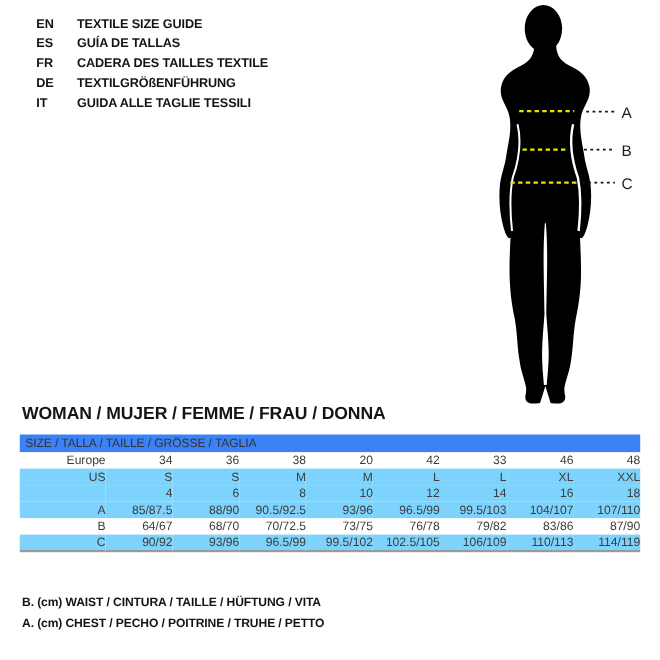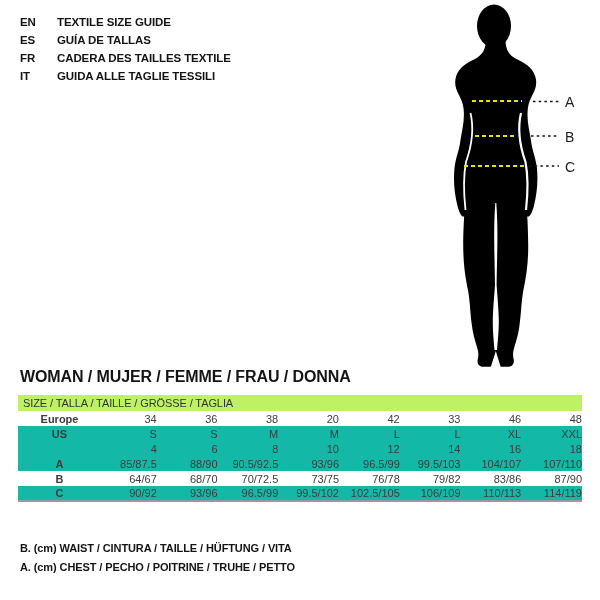--- a/index.html
+++ b/index.html
@@ -9,21 +9,21 @@
     color:#111; overflow:hidden;
   }
 
   
   .langs { position:absolute; left:20px; top:13px; }
   .lang-row { display:flex; height:18px; align-items:center; }
   .lang-code, .lang-label {
     font-weight:bold; font-size:11.5px; letter-spacing:-0.1px; color:#141414;
     white-space:nowrap;
   }
-  .lang-code { width:37px; }
+  .lang-code { width:37px;margin-left:13px; }
 
   
   .figure-svg { position:absolute; left:420px; top:0; }
   .measure-letter {
     font-family:"Liberation Sans", sans-serif; font-size:14px; fill:#1c1c1c;
   }
 
   
   .section-title {
     position:absolute; left:20px; top:368px;
@@ -33,27 +33,27 @@
 
   
   .size-table {
     position:absolute; left:18px; top:395px; width:564px;
     border-collapse:collapse; table-layout:fixed;
     font-size:11px; color:#3c3c3c;
     border-bottom:2px solid #9a9a9a;
   }
   .size-table col.label-col { width:78px; }
   .size-table th.size-header {
-    background:#bef264; height:16px; text-align:left; font-weight:normal;
+    background:#3b82f6; height:16px; text-align:left; font-weight:normal;
     color:#333; padding-left:5px; letter-spacing:-0.1px;
   }
   .size-table td, .size-table th.row-label { height:15px; }
   .size-table td { text-align:right; }
-  .size-table th.row-label { text-align:center; font-weight:bold; padding-left:5px; color:#3c3c3c; }
-  .size-table tr.stripe { background:#14b8a6; }
+  .size-table th.row-label { text-align:right; font-weight:normal; padding-left:5px; color:#3c3c3c; }
+  .size-table tr.stripe { background:#7dd3fc; }
 
   
   .legend { position:absolute; left:20px; top:542px; }
   .legend-row {
     height:19px; font-size:11px; font-weight:bold; letter-spacing:-0.1px;
     color:#141414; white-space:nowrap;
   }
 </style>
 </head>
 <body>
@@ -65,20 +65,24 @@
       <span class="lang-code">EN</span>
       <span class="lang-label">TEXTILE SIZE GUIDE</span>
     </div>
     <div class="lang-row">
       <span class="lang-code">ES</span>
       <span class="lang-label">GUÍA DE TALLAS</span>
     </div>
     <div class="lang-row">
       <span class="lang-code">FR</span>
       <span class="lang-label">CADERA DES TAILLES TEXTILE</span>
+    </div>
+    <div class="lang-row">
+      <span class="lang-code">DE</span>
+      <span class="lang-label">TEXTILGRÖßENFÜHRUNG</span>
     </div>
     <div class="lang-row">
       <span class="lang-code">IT</span>
       <span class="lang-label">GUIDA ALLE TAGLIE TESSILI</span>
     </div>
   </div>
 
   <svg class="figure-svg" width="180" height="380" viewBox="0 0 180 380">
 
     <ellipse cx="74" cy="26" rx="17" ry="21.5" fill="#000"></ellipse>

